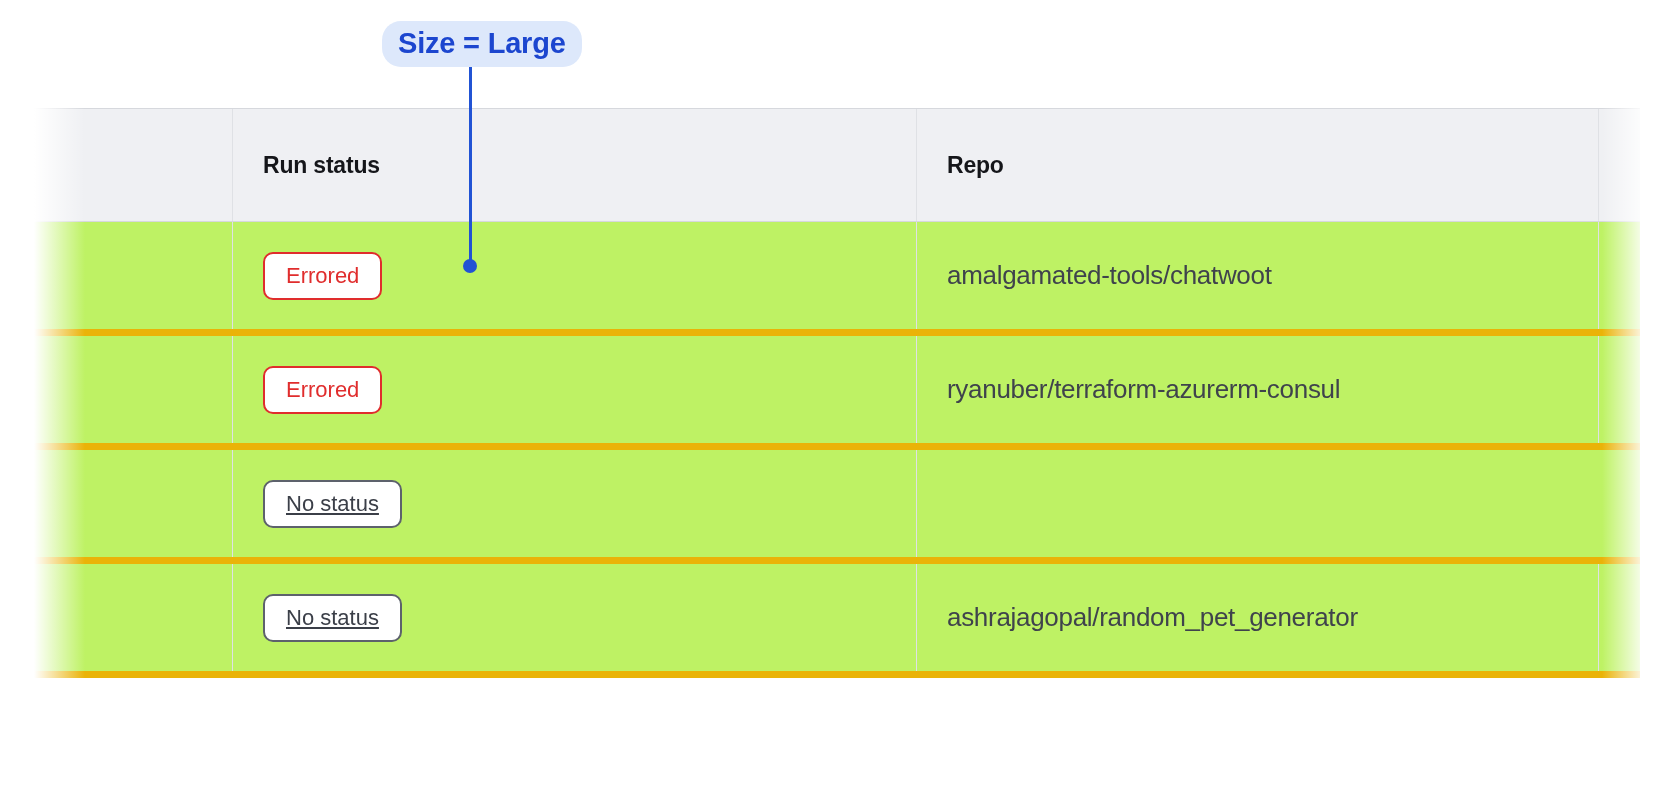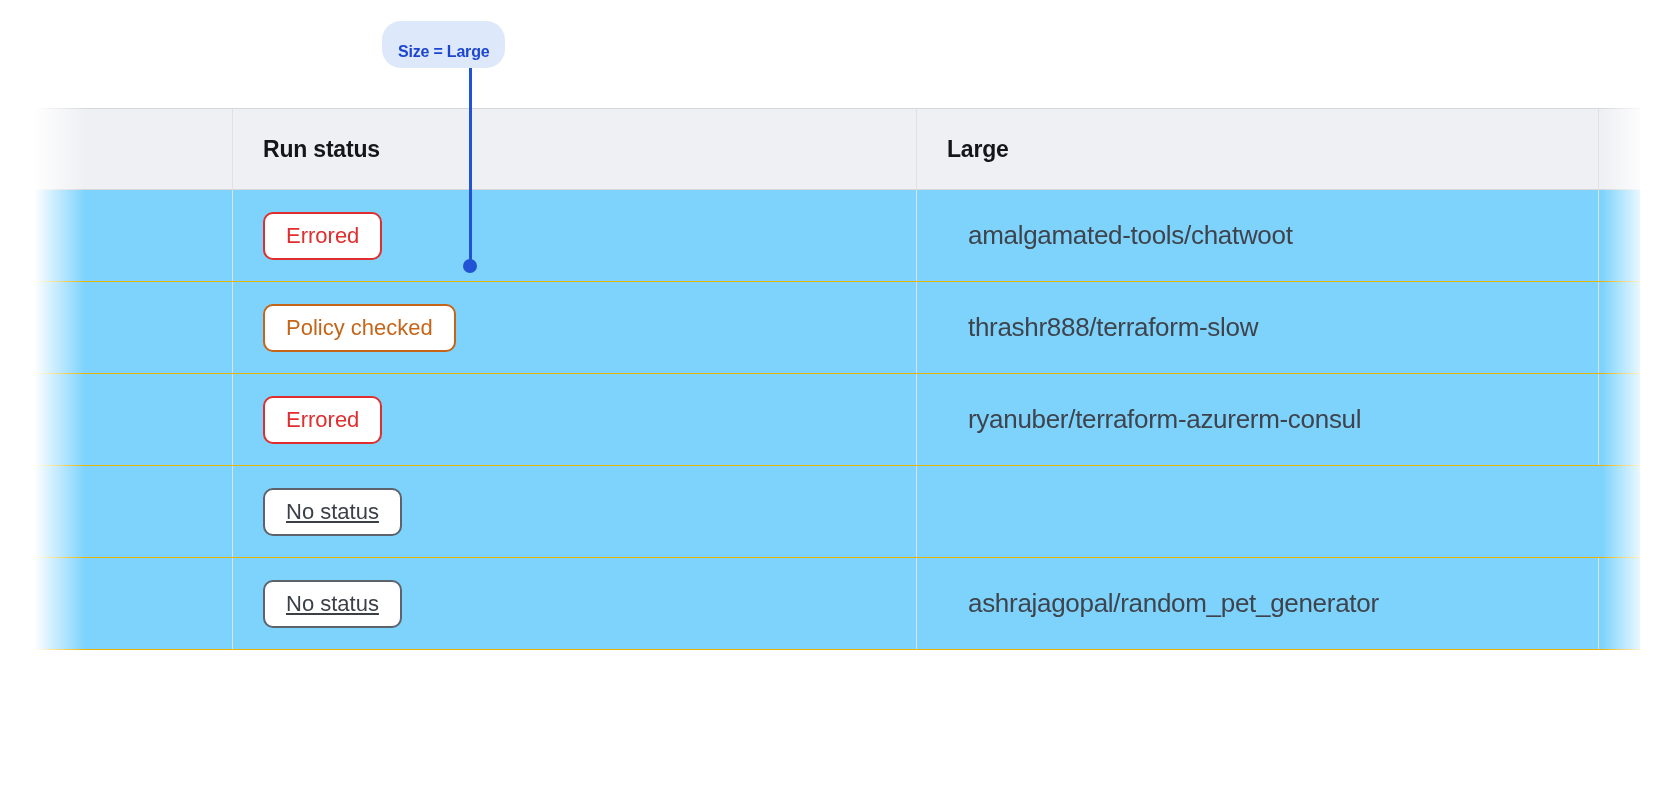--- a/index.html
+++ b/index.html
@@ -16,50 +16,49 @@
     position: absolute;
     left: 20px;
     top: 108px;
     width: 1620px;
   }
   .trow {
     display: grid;
     grid-template-columns: 212px 684px 682px minmax(0,1fr);
   }
   .thead {
-    height: 82px;
+    height: 114px;
     background: #eff0f3;
     border-top: 1px solid #d6d8dd;
     border-bottom: 1px solid #d6d8dd;
   }
   .tbody-row {
-    height: 92px;
-    background: #7dd3fc;
-    border-bottom: 1px solid #eab308;
+    height: 114px;
+    background: #bef264;
+    border-bottom: 7px solid #eab308;
   }
   .cell {
     display: flex;
     align-items: center;
     padding-left: 30px;
     overflow: hidden;
   }
   .cell.v { border-left: 1px solid #dfe1e5; }
   .hlabel {
     font-size: 23px;
     font-weight: 700;
     color: #15161a;
     letter-spacing: -0.2px;
   }
   .repo {
     font-size: 26px;
     font-weight: 400;
     color: #3f434c;
     letter-spacing: -0.3px;
     white-space: nowrap;
-    margin-left: 21px;
   }
 
   
   .badge {
     display: inline-block;
     font-size: 22px;
     font-weight: 500;
     line-height: 1;
     padding: 11px 21px;
     border: 2px solid;
@@ -72,24 +71,24 @@
   .badge-no-status      { color: #3b3f48; border-color: #5d626c; text-decoration: underline; }
 
   
   .callout {
     position: absolute;
     left: 382px;
     top: 21px;
     z-index: 60;
     background: #dde8fb;
     color: #1c46cf;
-    font-size: 16px;
+    font-size: 29px;
     font-weight: 700;
     letter-spacing: -0.2px;
-    padding: 22px 16px 7px 16px;
+    padding: 6px 16px 7px 16px;
     border-radius: 19px;
     white-space: nowrap;
   }
   .anno-line {
     position: absolute;
     left: 469px;
     top: 58px;
     width: 3px;
     height: 202px;
     background: #2153d4;
@@ -125,46 +124,36 @@
 <body>
 
 <div class="table-wrap">
 
   <div class="trow thead">
     <div class="cell"></div>
     <div class="cell v">
       <span class="hlabel">Run status</span>
     </div>
     <div class="cell v">
-      <span class="hlabel">Large</span>
+      <span class="hlabel">Repo</span>
     </div>
     <div class="cell v"></div>
   </div>
 
   <div class="trow tbody-row">
     <div class="cell"></div>
     <div class="cell v">
       <span class="badge badge-errored">Errored</span>
     </div>
     <div class="cell v">
       <span class="repo">amalgamated-tools/chatwoot</span>
     </div>
     <div class="cell v"></div>
   </div>
 
-  <div class="trow tbody-row">
-    <div class="cell"></div>
-    <div class="cell v">
-      <span class="badge badge-policy-checked">Policy checked</span>
-    </div>
-    <div class="cell v">
-      <span class="repo">thrashr888/terraform-slow</span>
-    </div>
-    <div class="cell v"></div>
-  </div>
 
   <div class="trow tbody-row">
     <div class="cell"></div>
     <div class="cell v">
       <span class="badge badge-errored">Errored</span>
     </div>
     <div class="cell v">
       <span class="repo">ryanuber/terraform-azurerm-consul</span>
     </div>
     <div class="cell v"></div>

